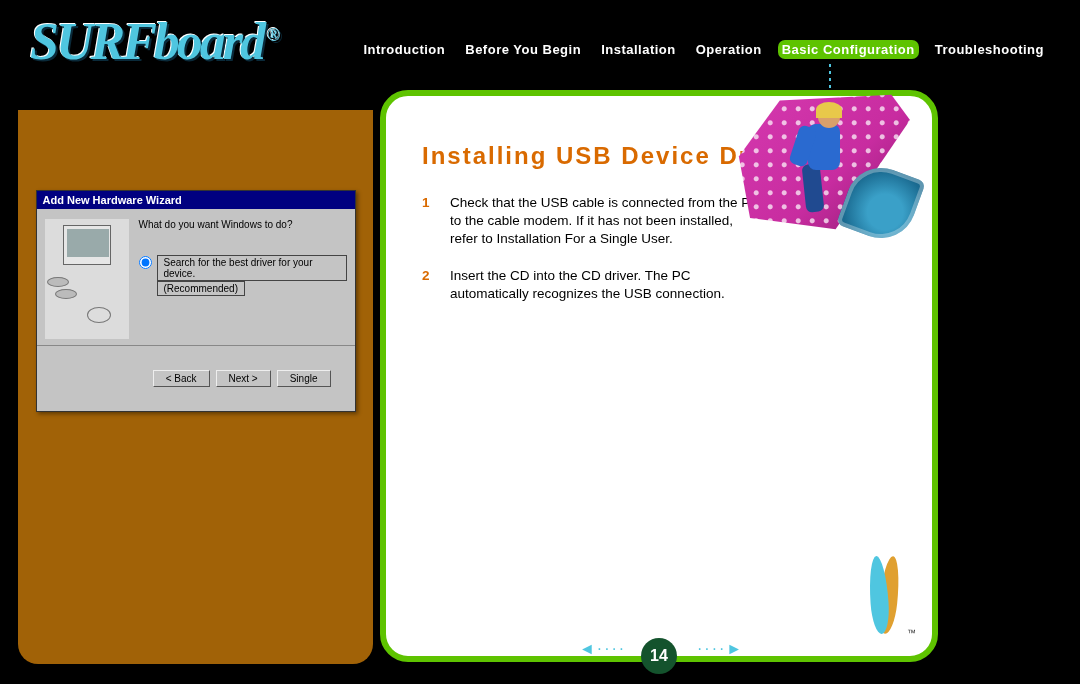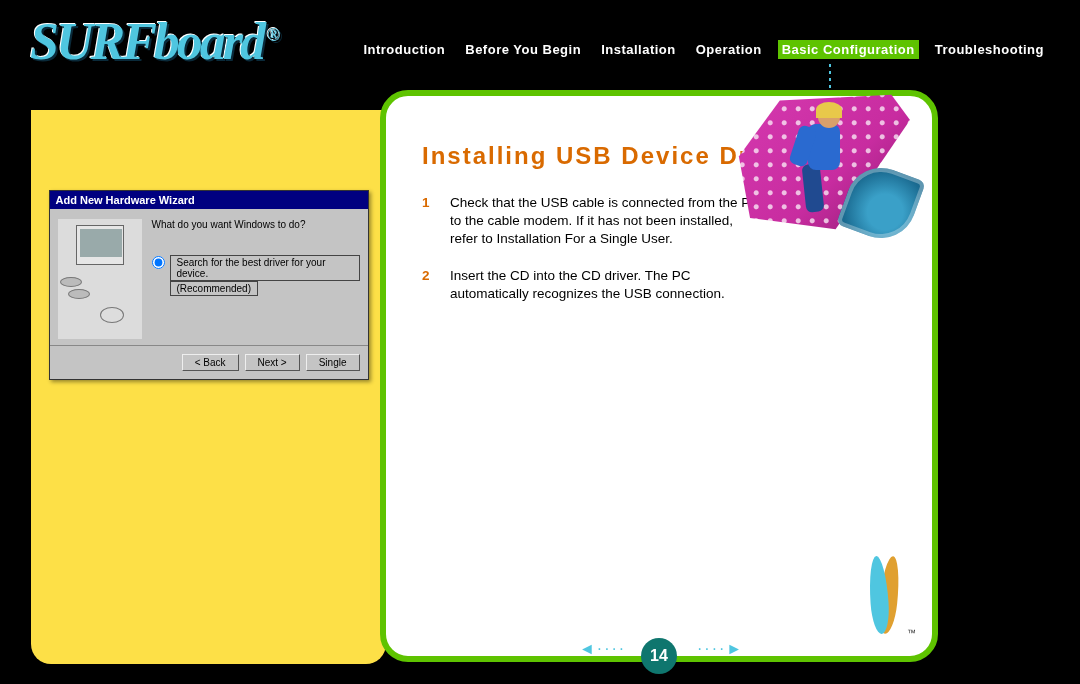--- a/index.html
+++ b/index.html
@@ -22,33 +22,33 @@
     font-size: 18px; font-style: normal; color: #6ed0e8;
     vertical-align: super; margin-left: 4px;
   }
   
   .nav {
     position: absolute; top: 40px; right: 32px;
     display: flex; gap: 12px;
     font-size: 13px; font-weight: bold; letter-spacing: 0.5px;
   }
   .nav a { color: #fff; text-decoration: none; padding: 2px 4px; }
-  .nav a.active { background: #5ec300; }
+  .nav a.active { background: #5ec300; border-radius: 7px; }
   
   .dots-vert {
     position: absolute; top: 62px; left: 828px;
     width: 4px; height: 48px;
     background-image: radial-gradient(#4fc6e0 1.2px, transparent 1.2px);
     background-size: 4px 7px; background-repeat: repeat-y;
   }
   
   .sidebar {
-    position: absolute; top: 110px; left: 31px;
+    position: absolute; top: 110px; left: 18px;
     width: 355px; height: 554px;
-    background: #fde047;
+    background: #a16207;
     border-radius: 0 0 20px 20px;
     padding: 12px;
   }
   
   .wizard {
     width: 320px; margin: 68px auto 0;
     background: #c4c4c4; border: 1px solid #333;
     box-shadow: 2px 2px 4px rgba(0,0,0,.4);
     font-family: "MS Sans Serif", Tahoma, sans-serif;
   }
@@ -68,21 +68,21 @@
   .wiz-mon::after{content:"";position:absolute;top:3px;left:3px;width:42px;height:28px;background:#9aa;}
   .wiz-disc1{position:absolute;top:58px;left:2px;width:22px;height:10px;border-radius:50%;background:#bbb;border:1px solid #777;}
   .wiz-disc2{position:absolute;top:70px;left:10px;width:22px;height:10px;border-radius:50%;background:#bbb;border:1px solid #777;}
   .wiz-cd{position:absolute;top:88px;left:42px;width:24px;height:16px;border-radius:50%;background:#ddd;border:1px solid #777;}
   .wiz-right { flex: 1; font-size: 10px; color: #000; }
   .wiz-q { margin-bottom: 25px; }
   .wiz-opt { display:flex; align-items:flex-start; gap:5px; margin-bottom:8px; }
   .wiz-opt input { margin-top:1px; }
   .wiz-opt .boxed { border:1px solid #444; padding:1px 6px; display:inline-block; }
   .wizard-btns {
-    border-top: 1px solid #888; padding: 8px; display:flex; justify-content:flex-end; gap:6px;
+    border-top: 1px solid #888; padding: 24px; display:flex; justify-content:flex-end; gap:6px;
   }
   .wizard-btns button {
     font-size: 10px; padding: 2px 12px;
     background: #c4c4c4; border: 1px solid #555;
     border-top-color:#eee; border-left-color:#eee;
   }
   
   .main {
     position: absolute; top: 90px; left: 380px;
     width: 558px; height: 572px;
@@ -137,21 +137,21 @@
   .minilogo .b1{position:absolute;inset:0;width:18px;left:2px;
     background:linear-gradient(#4fc6e0,#4fc6e0);
     border-radius: 50%/60% 60% 40% 40%; transform:rotate(-4deg);}
   .minilogo .b2{position:absolute;inset:0;width:18px;left:12px;
     background:#e0a030;border-radius:50%/60% 60% 40% 40%;transform:rotate(6deg);}
   .minilogo .tm{position:absolute;bottom:-4px;right:-14px;font-size:9px;color:#333;}
   
   .pager {
     position: absolute; left: 50%; bottom: -18px; transform: translateX(-50%);
     width: 36px; height: 36px; border-radius: 50%;
-    background: #0f766e; color:#fff; font-weight:bold; font-size:16px;
+    background: #14532d; color:#fff; font-weight:bold; font-size:16px;
     display:flex;align-items:center;justify-content:center;
   }
   .arrow {
     position:absolute; bottom:-2px; color:#4fc6e0; font-size:16px; letter-spacing:2px;
     cursor:pointer;
   }
   .arrow.prev{ left: calc(50% - 80px); }
   .arrow.next{ left: calc(50% + 38px); }
 </style>
 </head>

